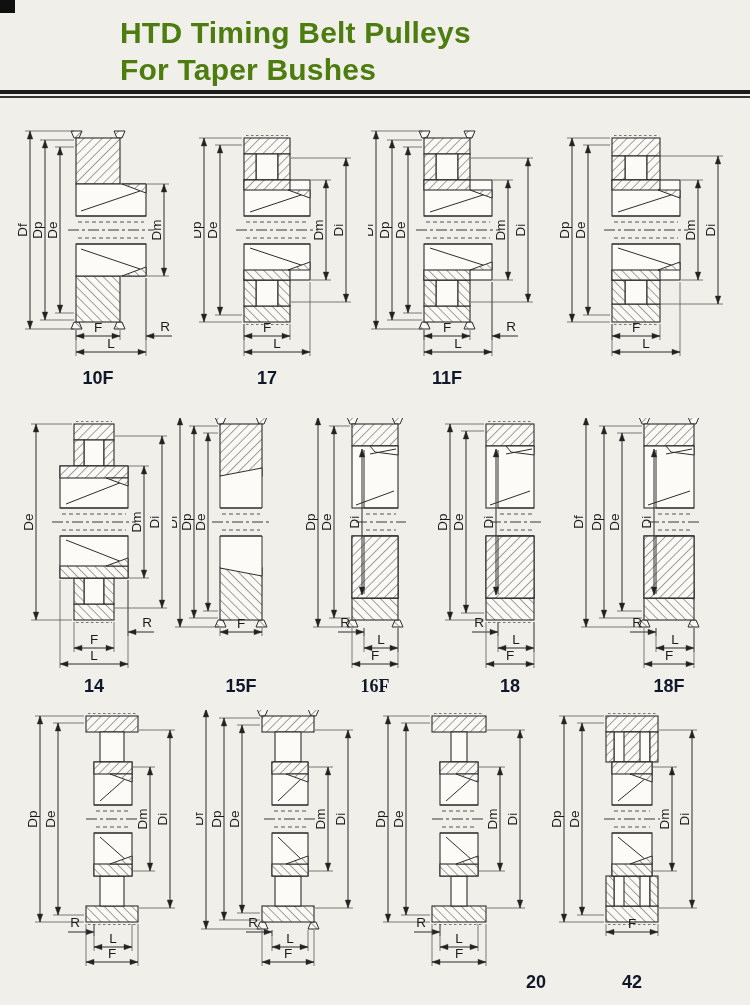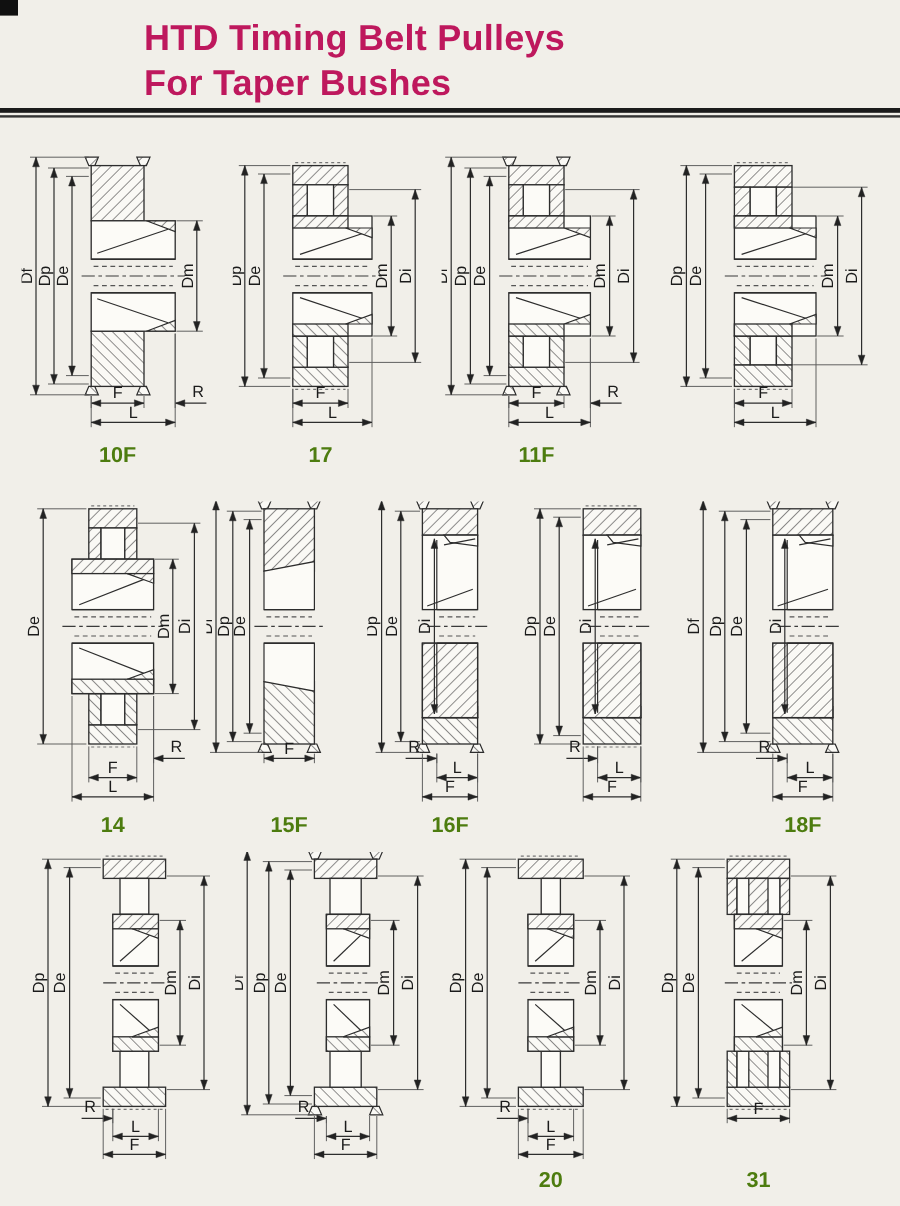--- a/index.html
+++ b/index.html
@@ -1,24 +1,24 @@
 <!DOCTYPE html>
 <html><head>
 <meta charset="utf-8">
 <style>
   html,body{margin:0;padding:0;background:#d8d6d0;}
   .page{position:relative;width:750px;height:1005px;background:#f1efe9;
         font-family:"Liberation Sans",sans-serif;overflow:hidden;}
   .corner-mark{position:absolute;left:0;top:0;width:15px;height:13px;background:#101010;}
   .title{position:absolute;left:120px;top:14px;margin:0;font-size:30px;line-height:37px;
-         font-weight:bold;color:#be185d;letter-spacing:.2px;}
+         font-weight:bold;color:#4d7c0f;letter-spacing:.2px;}
   .rule{position:absolute;left:0;top:90px;width:750px;border-top:4px solid #1b1b1b;}
   .rule-inner{margin-top:2px;border-top:2px solid #343434;height:0;}
   .fig{position:absolute;}
-  .cap{font-weight:bold;font-size:18px;color:#4d7c0f;text-align:center;margin-top:2px;}
+  .cap{font-weight:bold;font-size:18px;color:#0f172a;text-align:center;margin-top:2px;}
   svg text{font-family:"Liberation Sans",sans-serif;}
 </style>
 </head>
 <body>
 
 <div class="page">
   <div class="corner-mark"></div>
   <h1 class="title">
     <span>HTD Timing Belt Pulleys</span><br>
     <span>For Taper Bushes</span>
@@ -504,21 +504,21 @@
           <polygon points="58,230 66,227.2 66,232.8" fill="#222" stroke="#2d2d2d" stroke-width="0.4"></polygon>
           <polygon points="92,230 84,227.2 84,232.8" fill="#222" stroke="#2d2d2d" stroke-width="0.4"></polygon>
           <text x="75" y="226" font-size="13.5" fill="#1b1b1b" text-anchor="middle">L</text>
           <line x1="46" y1="210" x2="46" y2="250" stroke="#5a5a5a" stroke-width="0.8"></line>
           <line x1="92" y1="210" x2="92" y2="250" stroke="#5a5a5a" stroke-width="0.8"></line>
           <line x1="46" y1="246" x2="92" y2="246" stroke="#2d2d2d" stroke-width="1"></line>
           <polygon points="46,246 54,243.2 54,248.8" fill="#222" stroke="#2d2d2d" stroke-width="0.4"></polygon>
           <polygon points="92,246 84,243.2 84,248.8" fill="#222" stroke="#2d2d2d" stroke-width="0.4"></polygon>
           <text x="69" y="242" font-size="13.5" fill="#1b1b1b" text-anchor="middle">F</text>
         </svg></div>
-    <div class="cap" style="width: 138px;">16F</div>
+    <div class="cap" style="width: 138px; font-family: Liberation Serif, serif;">16F</div>
   </div>
   <div class="fig" style="left:436px;top:418px">
     <div class="drawing"><svg width="130" height="252" viewBox="0 0 130 252">
           <defs>
             <pattern id="h7" width="6.5" height="6.5" patternUnits="userSpaceOnUse" patternTransform="rotate(45)">
               <rect width="6.5" height="6.5" fill="#faf9f5"></rect>
               <line x1="0" y1="0" x2="0" y2="6.5" stroke="#5b5b5b" stroke-width="1.15"></line>
             </pattern>
           </defs>
           <line x1="52" y1="3.5" x2="96" y2="3.5" stroke="#777" stroke-width="1" stroke-dasharray="2.5 2.5"></line>
@@ -570,20 +570,21 @@
           <polygon points="62,230 70,227.2 70,232.8" fill="#222" stroke="#2d2d2d" stroke-width="0.4"></polygon>
           <polygon points="98,230 90,227.2 90,232.8" fill="#222" stroke="#2d2d2d" stroke-width="0.4"></polygon>
           <text x="80" y="226" font-size="13.5" fill="#1b1b1b" text-anchor="middle">L</text>
           <line x1="50" y1="204" x2="50" y2="250" stroke="#5a5a5a" stroke-width="0.8"></line>
           <line x1="98" y1="204" x2="98" y2="250" stroke="#5a5a5a" stroke-width="0.8"></line>
           <line x1="50" y1="246" x2="98" y2="246" stroke="#2d2d2d" stroke-width="1"></line>
           <polygon points="50,246 58,243.2 58,248.8" fill="#222" stroke="#2d2d2d" stroke-width="0.4"></polygon>
           <polygon points="98,246 90,243.2 90,248.8" fill="#222" stroke="#2d2d2d" stroke-width="0.4"></polygon>
           <text x="74" y="242" font-size="13.5" fill="#1b1b1b" text-anchor="middle">F</text>
         </svg></div>
+    <div class="cap" style="width: 148px;">18</div>
   </div>
   <div class="fig" style="left:572px;top:418px">
     <div class="drawing"><svg width="172" height="252" viewBox="0 0 172 252">
           <defs>
             <pattern id="h8" width="6.5" height="6.5" patternUnits="userSpaceOnUse" patternTransform="rotate(45)">
               <rect width="6.5" height="6.5" fill="#faf9f5"></rect>
               <line x1="0" y1="0" x2="0" y2="6.5" stroke="#5b5b5b" stroke-width="1.15"></line>
             </pattern>
           </defs>
           <polygon points="67,-1 78,-1 75,6 70,6" fill="url(#h8)" stroke="#2d2d2d" stroke-width="1"></polygon>
@@ -866,21 +867,21 @@
           <polygon points="68,237 76,234.2 76,239.8" fill="#222" stroke="#2d2d2d" stroke-width="0.4"></polygon>
           <polygon points="106,237 98,234.2 98,239.8" fill="#222" stroke="#2d2d2d" stroke-width="0.4"></polygon>
           <text x="87" y="233" font-size="13.5" fill="#1b1b1b" text-anchor="middle">L</text>
           <line x1="60" y1="214" x2="60" y2="256" stroke="#5a5a5a" stroke-width="0.8"></line>
           <line x1="114" y1="214" x2="114" y2="256" stroke="#5a5a5a" stroke-width="0.8"></line>
           <line x1="60" y1="252" x2="114" y2="252" stroke="#2d2d2d" stroke-width="1"></line>
           <polygon points="60,252 68,249.2 68,254.8" fill="#222" stroke="#2d2d2d" stroke-width="0.4"></polygon>
           <polygon points="114,252 106,249.2 106,254.8" fill="#222" stroke="#2d2d2d" stroke-width="0.4"></polygon>
           <text x="87" y="248" font-size="13.5" fill="#1b1b1b" text-anchor="middle">F</text>
         </svg></div>
-    <div class="cap" style="width: 174px;">20</div>
+    <div class="cap" style="width: 174px; text-align: right;">20</div>
   </div>
   <div class="fig" style="left:550px;top:710px">
     <div class="drawing"><svg width="168" height="256" viewBox="0 0 168 256">
           <defs>
             <pattern id="h12" width="6.5" height="6.5" patternUnits="userSpaceOnUse" patternTransform="rotate(45)">
               <rect width="6.5" height="6.5" fill="#faf9f5"></rect>
               <line x1="0" y1="0" x2="0" y2="6.5" stroke="#5b5b5b" stroke-width="1.15"></line>
             </pattern>
           </defs>
           <line x1="58" y1="3.5" x2="106" y2="3.5" stroke="#777" stroke-width="1" stroke-dasharray="2.5 2.5"></line>
@@ -934,15 +935,15 @@
           <polygon points="142,20 139.2,28 144.8,28" fill="#222" stroke="#2d2d2d" stroke-width="0.4"></polygon>
           <polygon points="142,198 139.2,190 144.8,190" fill="#222" stroke="#2d2d2d" stroke-width="0.4"></polygon>
           <text x="138.5" y="109" font-size="13.5" fill="#1b1b1b" text-anchor="middle" transform="rotate(-90 138.5 109)">Di</text>
           <line x1="56" y1="214" x2="56" y2="226" stroke="#5a5a5a" stroke-width="0.8"></line>
           <line x1="108" y1="214" x2="108" y2="226" stroke="#5a5a5a" stroke-width="0.8"></line>
           <line x1="56" y1="222" x2="108" y2="222" stroke="#2d2d2d" stroke-width="1"></line>
           <polygon points="56,222 64,219.2 64,224.8" fill="#222" stroke="#2d2d2d" stroke-width="0.4"></polygon>
           <polygon points="108,222 100,219.2 100,224.8" fill="#222" stroke="#2d2d2d" stroke-width="0.4"></polygon>
           <text x="82" y="218" font-size="13.5" fill="#1b1b1b" text-anchor="middle">F</text>
         </svg></div>
-    <div class="cap" style="width: 164px;">31</div>
+    <div class="cap" style="width: 164px;">42</div>
   </div>
 </div>
 
 </body></html>

